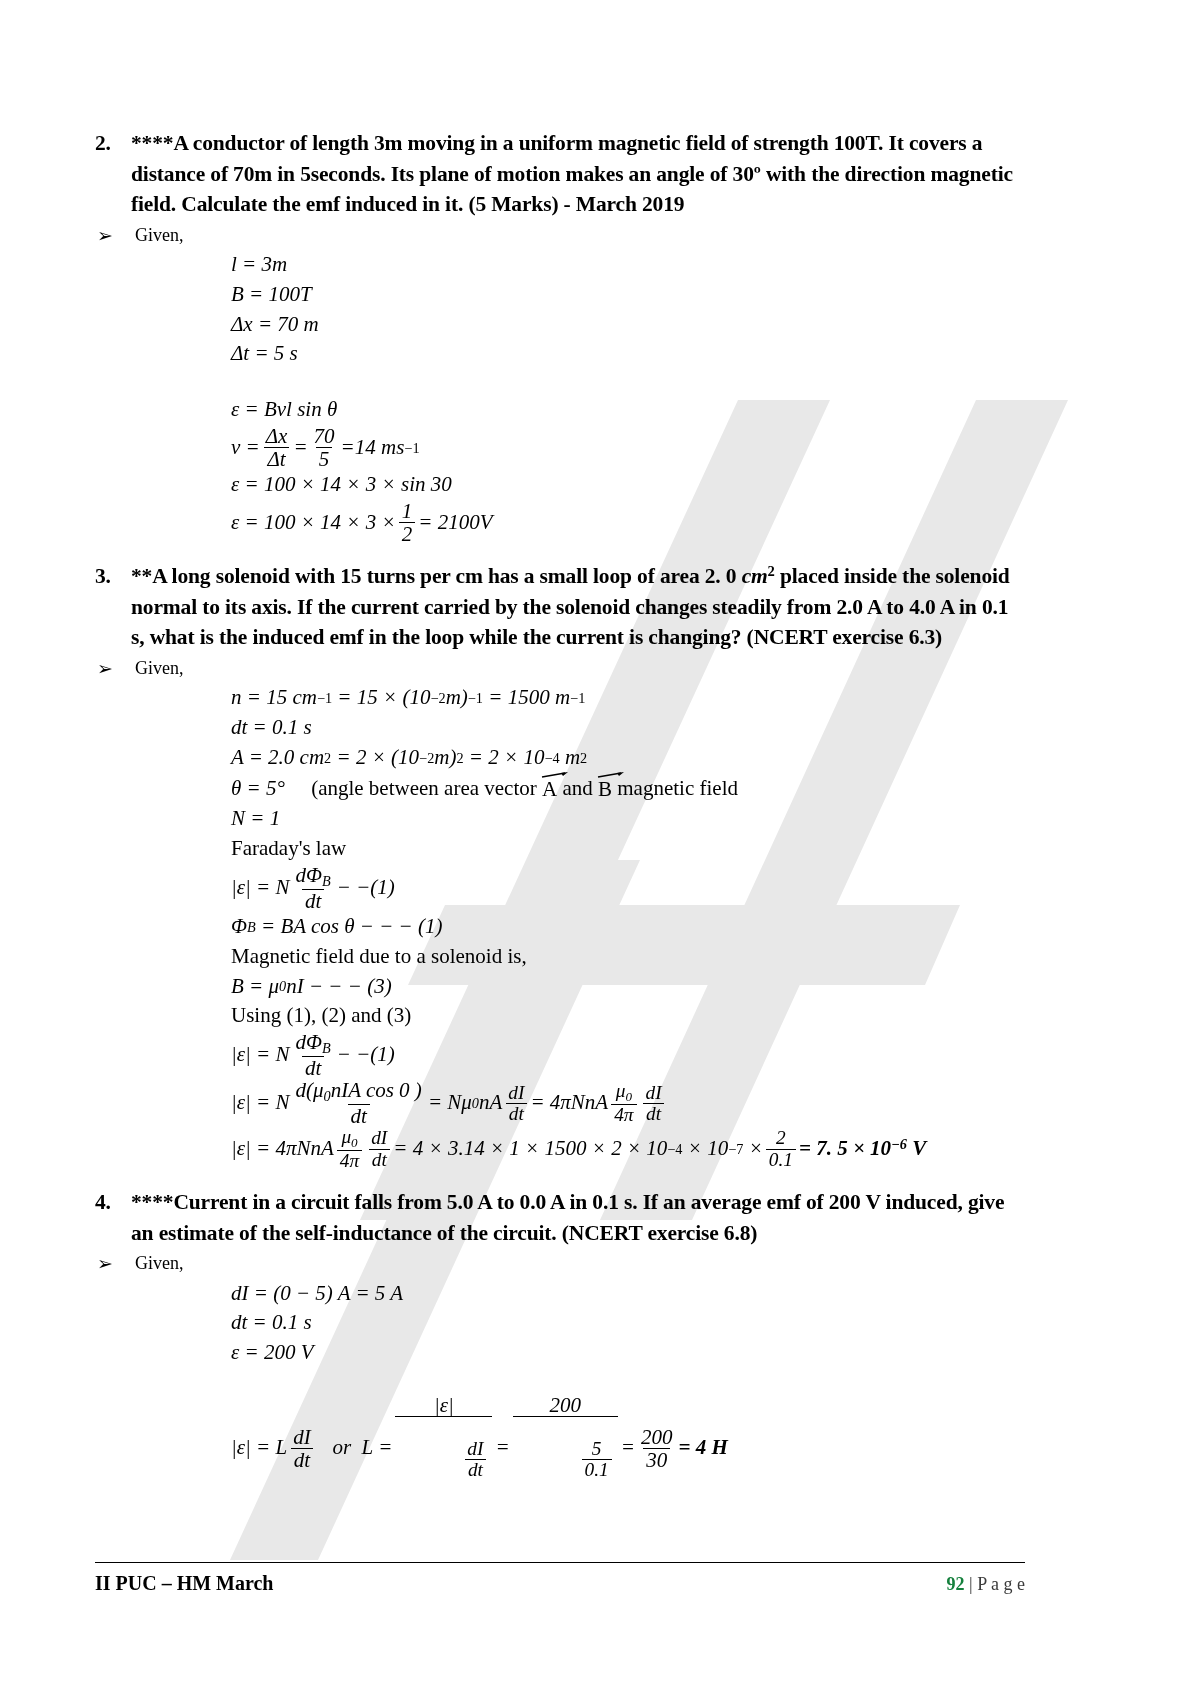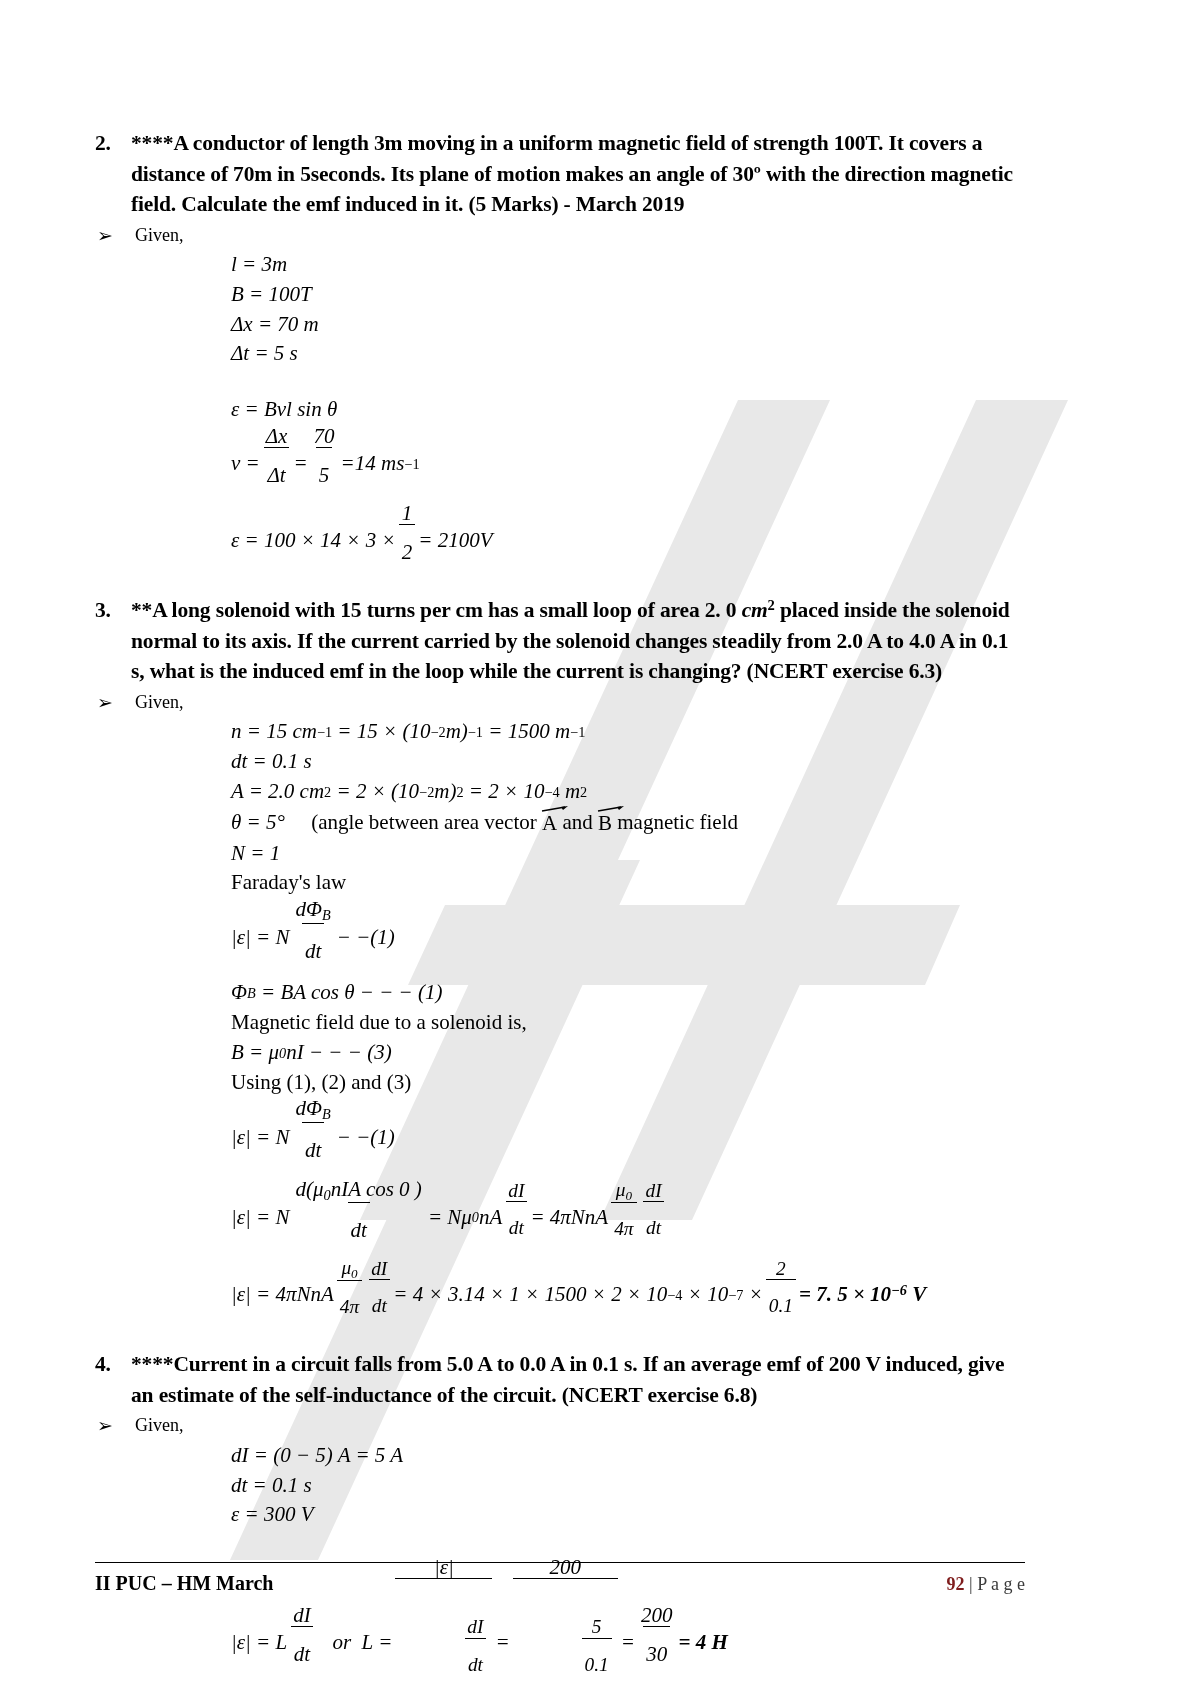--- a/index.html
+++ b/index.html
@@ -100,21 +100,21 @@
   .frac {
     display: inline-flex;
     flex-direction: column;
     align-items: center;
     vertical-align: middle;
     margin: 0 3px;
     font-size: 1em;
     line-height: 1.05;
   }
   .frac > .num { padding: 0 3px; }
-  .frac > .den { padding: 16px 3px; border-top: 1.4px solid #000; }
+  .frac > .den { padding: 0 3px; border-top: 1.4px solid #000; }
   .frac.small { font-size: 0.92em; }
 
   .vecwrap {
     display: inline-block;
     position: relative;
     font-style: normal;
     padding-top: 2px;
   }
   .vecwrap .bar {
     position: absolute;
@@ -146,21 +146,21 @@
   .footer-left {
     font-weight: bold;
     font-size: 20px;
   }
   .footer-right {
     font-size: 18px;
     color: #3a3a3a;
   }
   .footer-right .pg {
     font-weight: bold;
-    color: #7f1d1d;
+    color: #15803d;
   }
 </style>
 </head>
 <body>
 
 <svg id="watermark" viewBox="0 0 1190 1682" xmlns="http://www.w3.org/2000/svg">
   <g fill="#e8e8e8">
 
     <polygon points="360,1220 452,1220 830,400 738,400"></polygon>
 
@@ -203,20 +203,21 @@
         </span>
         <span>=</span>
         <span class="frac">
           <span class="num">70</span>
           <span class="den">5</span>
         </span>
         <span>=</span>
         <span>14 ms</span><sup class="sp">−1</sup>
       </div>
 
+      <div class="mline">ε = 100 × 14 × 3 × sin 30</div>
 
       <div class="mline">
         <span>ε = 100 × 14 × 3 ×</span>
         <span class="frac">
           <span class="num">1</span>
           <span class="den">2</span>
         </span>
         <span>= 2100V</span>
       </div>
     </div>
@@ -336,21 +337,21 @@
     </div>
 
     <div class="bullet-row">
       <div class="bullet-mark">➢</div>
       <div class="given-label">Given,</div>
     </div>
 
     <div class="mathblock">
       <div class="mline">dI = (0 − 5) A = 5 A</div>
       <div class="mline">dt = 0.1 s</div>
-      <div class="mline">ε = 300 V</div>
+      <div class="mline">ε = 200 V</div>
 
       <div class="spacer-md"></div>
 
       <div class="mline">
         <span>|ε| = L</span>
         <span class="frac">
           <span class="num">dI</span>
           <span class="den">dt</span>
         </span>
         <span>&nbsp;&nbsp;&nbsp;</span>

